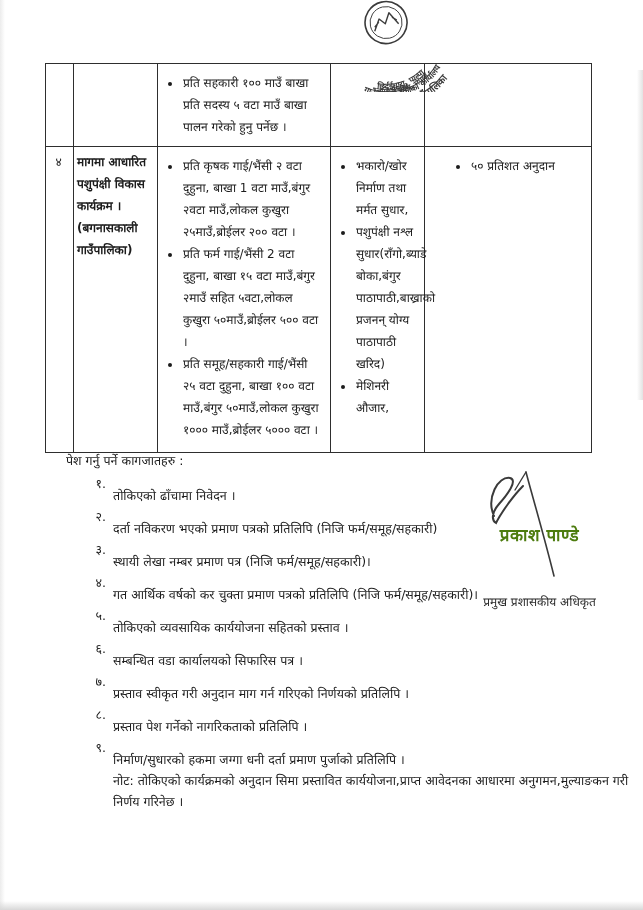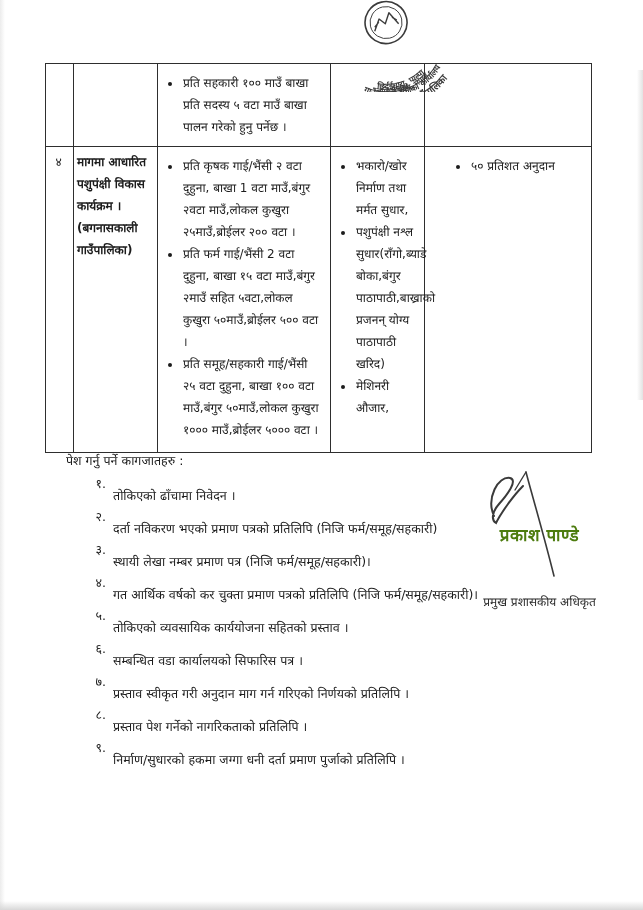--- a/index.html
+++ b/index.html
@@ -161,20 +161,24 @@
       <span class="doc-text">प्रस्ताव स्वीकृत गरी अनुदान माग गर्न गरिएको निर्णयको प्रतिलिपि ।</span>
     </div>
     <div class="doc-item">
       <span class="doc-num">८.</span>
       <span class="doc-text">प्रस्ताव पेश गर्नेको नागरिकताको प्रतिलिपि ।</span>
     </div>
     <div class="doc-item">
       <span class="doc-num">९.</span>
       <span class="doc-text">निर्माण/सुधारको हकमा जग्गा धनी दर्ता प्रमाण पुर्जाको प्रतिलिपि ।</span>
     </div>
+    <div class="doc-note">
+      <span>नोट:</span>
+      <span>तोकिएको कार्यक्रमको अनुदान सिमा प्रस्तावित कार्ययोजना,प्राप्त आवेदनका आधारमा अनुगमन,मुल्याङकन गरी निर्णय गरिनेछ ।</span>
+    </div>
   </div>
 
   <svg class="sig-stroke" viewBox="0 0 150 118">
     <path d="M 26,48 C 18,30 30,8 42,10 C 50,12 40,26 31,36 C 24,44 23,52 28,55 C 33,45 45,28 55,18" fill="none" stroke="#3a3a3a" stroke-width="2" stroke-linecap="round"></path>
     <path d="M 58,4 C 62,20 74,60 86,108" fill="none" stroke="#3a3a3a" stroke-width="1.6" stroke-linecap="round"></path>
     <path d="M 58,4 L 47,22" fill="none" stroke="#3a3a3a" stroke-width="1.4" stroke-linecap="round"></path>
   </svg>
   <div class="sig-name">प्रकाश पाण्डे</div>
   <div class="sig-title">प्रमुख प्रशासकीय अधिकृत</div>
 

